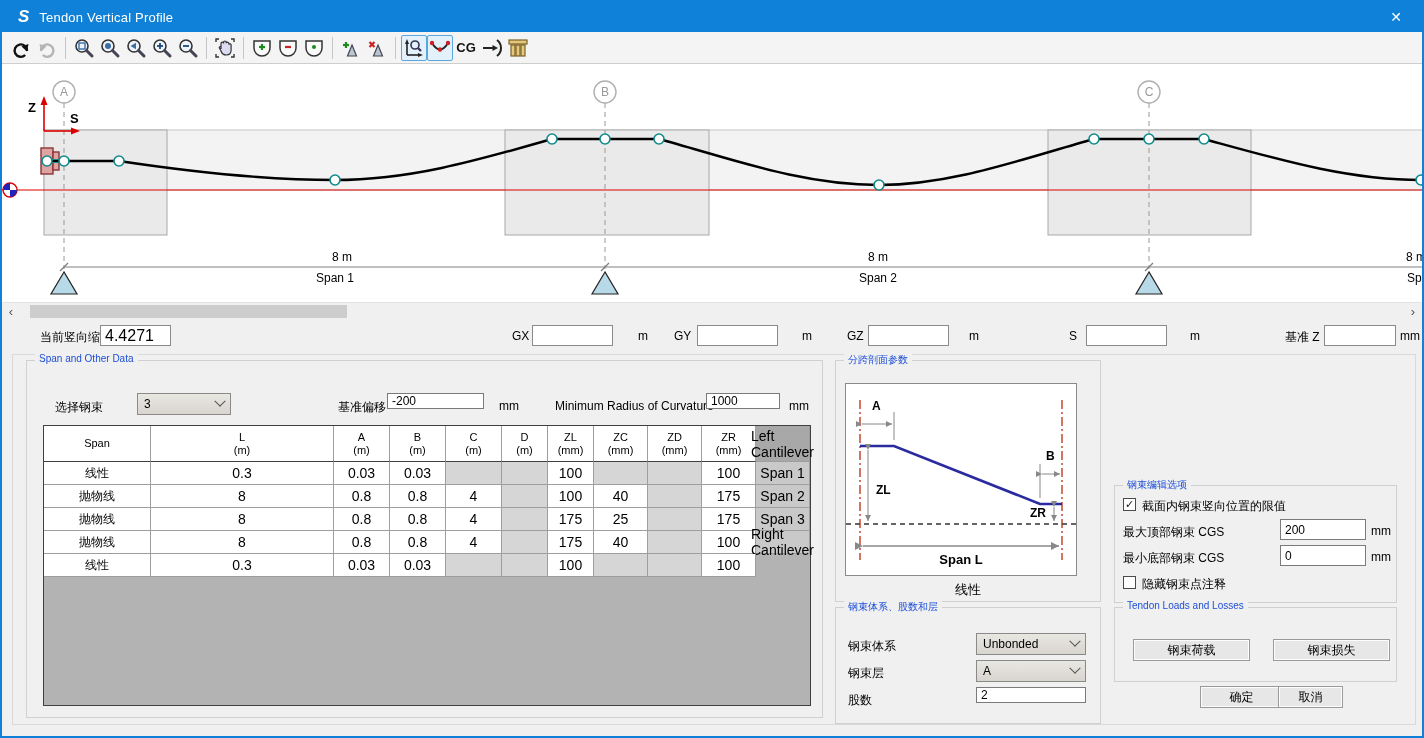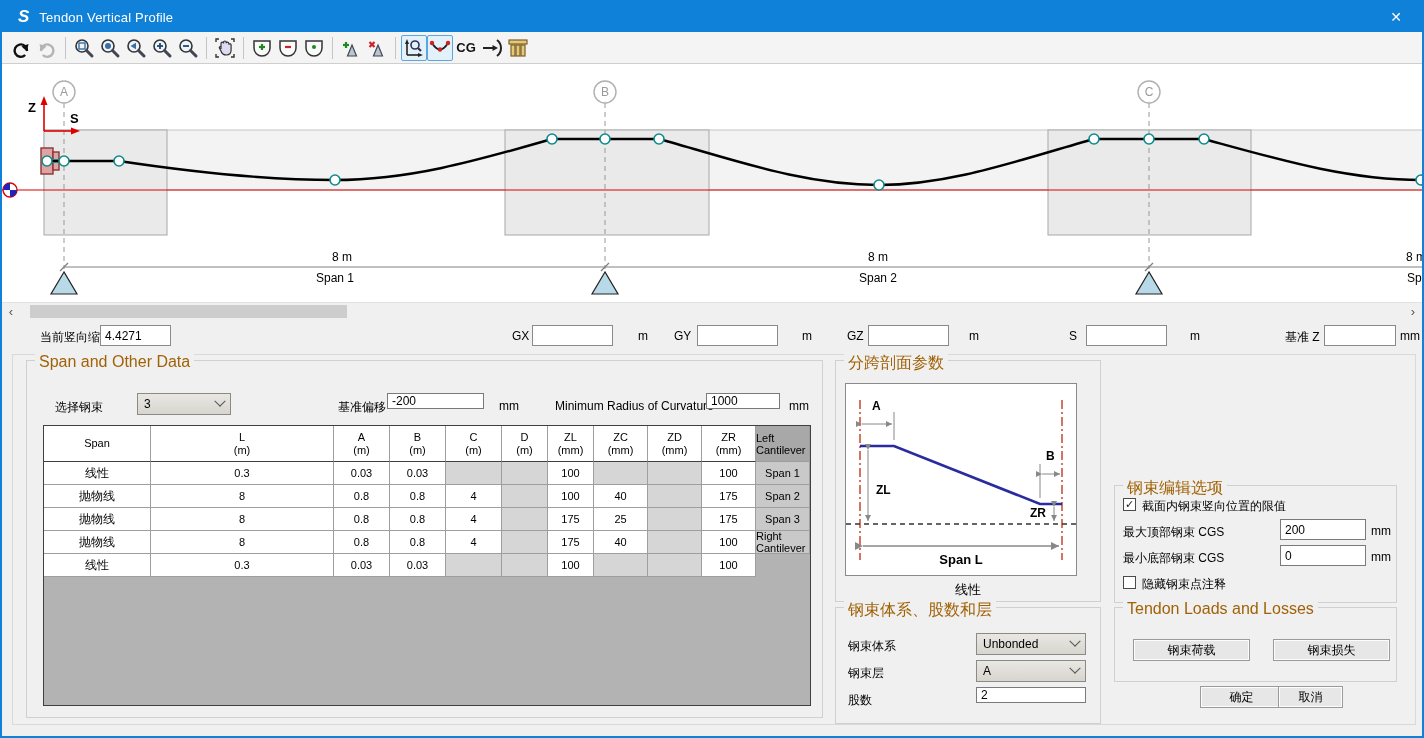--- a/index.html
+++ b/index.html
@@ -20,36 +20,36 @@
   
   .canvas{position:relative;height:238px;background:#fff}
   
   .hscroll{height:17px;background:#f0f0f0;border-top:1px solid #e2e2e2;display:flex;align-items:center}
   .harrow{width:18px;height:17px;display:flex;align-items:center;justify-content:center;color:#555;font-size:13px}
   .htrack{flex:1;height:17px;position:relative}
   .hthumb{position:absolute;left:10px;top:2px;width:317px;height:13px;background:#cdcdcd}
   
   .statusrow{position:relative;height:35px;background:#f0f0f0;font-size:12px;color:#000}
   .statusrow .lbl{position:absolute;top:10px;white-space:nowrap}
-  .statusrow input{position:absolute;top:6px;height:21px;border:1px solid #8a8a8a;background:#fff;font-size:12px;padding:0 4px}
+  .statusrow input{position:absolute;top:6px;height:21px;border:1px solid #8a8a8a;background:#fff;font-size:16px;padding:0 4px}
   
   .lower{position:absolute;left:0;top:352px;right:0;bottom:0;background:#f0f0f0}
   .panelframe{position:absolute;left:10px;top:0;width:1404px;height:371px;border:1px solid #d9d9d9;background:#f0f0f0}
   .group{position:absolute;border:1px solid #d0d0d0;background:#f0f0f0}
-  .gtitle{position:absolute;top:-8px;left:8px;background:#f0f0f0;color:#a16207;font-size:16px;padding:0 4px;white-space:nowrap}
+  .gtitle{position:absolute;top:-8px;left:8px;background:#f0f0f0;color:#1d4ed8;font-size:10px;padding:0 4px;white-space:nowrap}
   .flabel{position:absolute;font-size:12px;color:#000;white-space:nowrap}
   .tin{position:absolute;border:1px solid #7a7a7a;background:#fff;font-size:12px;padding:0 4px;height:16px}
   .combo{position:absolute;height:22px;border:1px solid #8a8a8a;background:linear-gradient(#e9e7e2,#d8d5cf);display:flex;align-items:center;font-size:12px;padding:0 6px;justify-content:space-between}
   .chev{width:8px;height:8px;border-right:1.6px solid #555;border-bottom:1.6px solid #555;transform:rotate(45deg) translate(-2px,-2px)}
   .btn{position:absolute;background:#e7e7e7;border:1px solid #9a9a9a;font-size:12px;display:flex;align-items:center;justify-content:center;box-shadow:inset 0 0 0 1px #fdfdfd;white-space:nowrap}
   .cbx{position:absolute;width:13px;height:13px;border:1px solid #4a4a4a;background:#fff;font-size:11px;line-height:11px;text-align:center;color:#1a1a1a}
   
   #tendon-table{position:absolute;left:16px;top:64px;width:768px;height:281px;background:#b3b3b3;border:1px solid #404040;display:grid;grid-template-columns:107px 183px 56px 56px 56px 46px 46px 54px 54px 54px 54px;grid-template-rows:36px repeat(5,23px);align-content:start}
   #tendon-table .th{background:#fff;border-right:1px solid #9e9e9e;border-bottom:1px solid #404040;font-size:11px;display:flex;flex-direction:column;align-items:center;justify-content:center;line-height:13px}
-  #tendon-table .cell{border-right:1px solid #9e9e9e;border-bottom:1px solid #9e9e9e;font-size:11px;display:flex;align-items:center;justify-content:center}
+  #tendon-table .cell{border-right:1px solid #9e9e9e;border-bottom:1px solid #9e9e9e;font-size:14px;display:flex;align-items:center;justify-content:center}
   #tendon-table .rowhead{background:#c9c9c9}
   #tendon-table .rowhead.cur{background:#a8a8a8}
   #tendon-table .prof{background:#fff;font-size:12px}
   #tendon-table .val{background:#fff}
   #tendon-table .dis{background:#d6d6d6}
   .sectionimg{position:absolute;left:9px;top:22px;width:232px;height:193px;background:#fff;border:1px solid #8a8a8a}
   .caption{position:absolute;left:0;right:0;top:220px;text-align:center;font-size:13px;color:#000}
 </style>
 </head>
 <body>

